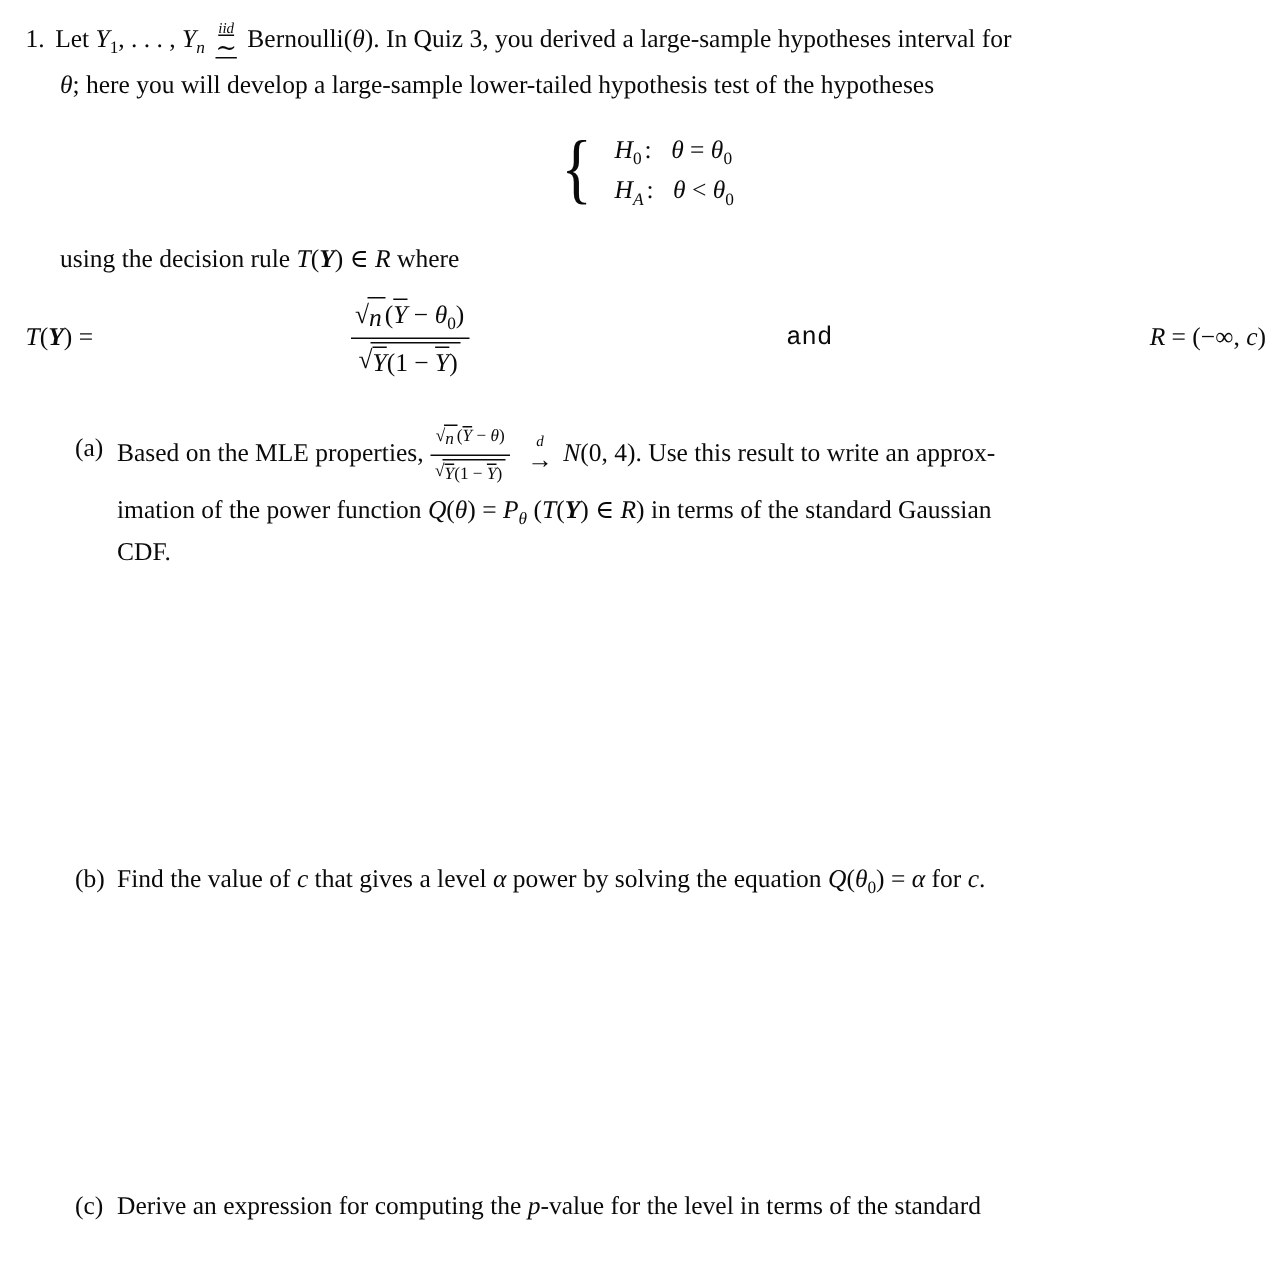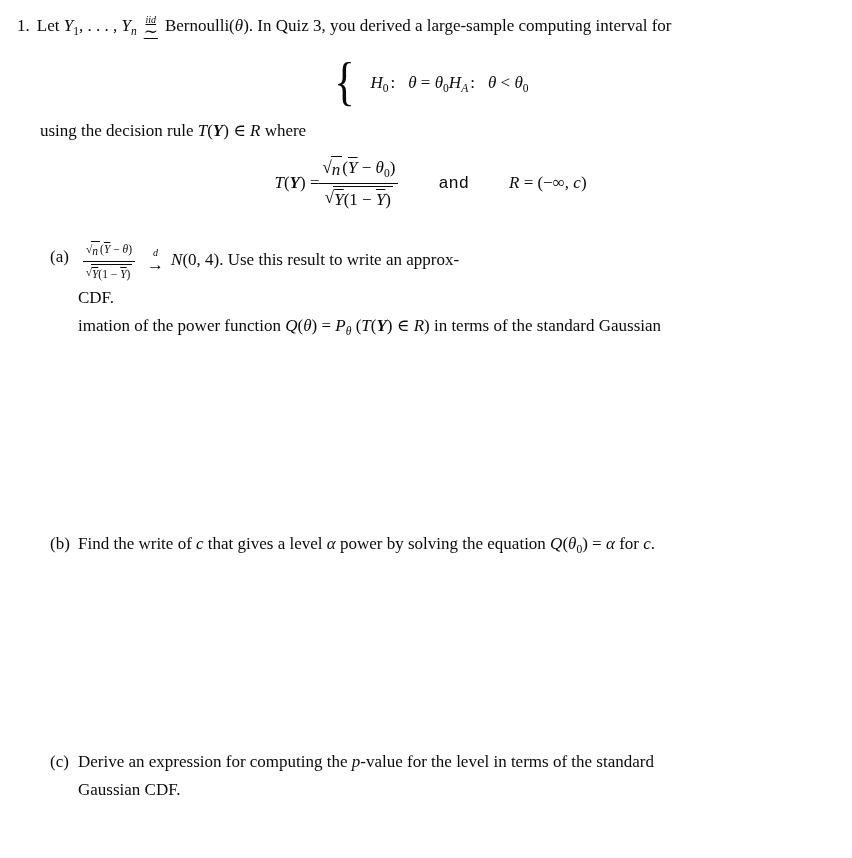--- a/index.html
+++ b/index.html
@@ -20,28 +20,28 @@
   .pnum { margin-right:7px; }
 
   .stack { display:inline-flex; flex-direction:column; align-items:center; line-height:1; vertical-align:middle; }
   .stack .top { font-size:10px; line-height:1; }
   .stack .main { margin-top:-2px; }
   .simstack { margin:0 7px;text-decoration:underline; }
   .dstack { margin:0 7px; }
 
   .hyp { display:flex; justify-content:center; align-items:center; margin-top:14px; }
   .brace { font-size:52px; line-height:54px; display:inline-block; transform:scaleX(0.82); font-weight:400; }
-  .hyprows { display:flex; flex-direction:row; margin-left:13px; }
+  .hyprows { display:flex; flex-direction:column; margin-left:13px; }
   .hyprow { line-height:27px; white-space:nowrap; }
   .colon { margin-left:2px; }
   .hypexpr { margin-left:13px; }
 
-  .ruleline { margin-top:8px; line-height:27px; white-space:nowrap; }
+  .ruleline { margin-top:19px; line-height:27px; white-space:nowrap; }
 
-  .eqblock { display:flex; justify-content:center; align-items:center; margin-top:12px; white-space:nowrap; }
+  .eqblock { display:flex; justify-content:space-between; align-items:center; margin-top:12px; white-space:nowrap; }
   .frac { display:inline-flex; flex-direction:column; align-items:center; text-align:center; vertical-align:middle; }
   .frac .num { display:block; border-bottom:1px solid #0a0a0a; padding:0 3px 3px 3px; line-height:1.3; white-space:nowrap; }
   .frac .den { display:block; padding-top:2px; line-height:1.3; white-space:nowrap; }
   .frac.small { font-size:11.5px; margin:0 5px; }
   .sqrt { display:inline-flex; align-items:flex-start; }
   .sqrt .rs { line-height:1.25; padding-top:1px; }
   .sqrt .rb { border-top:1px solid currentColor; line-height:1.25; padding:2px 2px 0 1px; margin-left:-1px; }
   .andword { margin:0 40px;font-family:Liberation Mono, monospace; }
 
   .part { position:relative; }
@@ -54,21 +54,22 @@
 </style>
 </head>
 <body>
 
 <div class="page">
 
   <section>
     <div class="line"><span class="pnum">1.</span><span>Let </span><span class="it">Y</span><sub>1</sub><span>, . . . , </span><span class="it">Y</span><sub class="it">n</sub><span class="stack simstack">
           <span class="top it">iid</span>
           <span class="main">∼</span>
-        </span><span>Bernoulli(</span><span class="it">θ</span><span>). In Quiz 3, you derived a large-sample computing interval for</span></div>
+        </span><span>Bernoulli(</span><span class="it">θ</span><span>). In Quiz 3, you derived a large-sample hypotheses interval for</span></div>
+    <div class="line indent"><span class="it">θ</span><span>; here you will develop a large-sample lower-tailed hypothesis test of the hypotheses</span></div>
   </section>
 
   <div class="hyp">
     <span class="brace">{</span>
     <div class="hyprows">
       <div class="hyprow"><span class="it">H</span><sub>0</sub><span class="colon">:</span><span class="hypexpr"><span class="it">θ</span><span> = </span><span class="it">θ</span><sub>0</sub></span></div>
       <div class="hyprow"><span class="it">H</span><sub class="it">A</sub><span class="colon">:</span><span class="hypexpr"><span class="it">θ</span><span> &lt; </span><span class="it">θ</span><sub>0</sub></span></div>
     </div>
   </div>
 
@@ -84,39 +85,38 @@
       <span class="den"><span class="sqrt">
             <span class="rs">√</span>
             <span class="rb"><span class="it ov">Y</span><span>(1 − </span><span class="it ov">Y</span><span>)</span></span>
           </span></span>
     </span>
     <span class="andword">and</span>
     <span><span class="it">R</span><span> = (−∞, </span><span class="it">c</span><span>)</span></span>
   </div>
 
   <div class="part pa">
-    <div class="pline a1"><span class="marker">(a)</span><span class="frac small">
+    <div class="pline a1"><span class="marker">(a)</span><span>Based on the MLE properties,</span><span class="frac small">
           <span class="num"><span class="sqrt">
               <span class="rs">√</span>
               <span class="rb"><span class="it">n</span></span>
             </span><span>(</span><span class="it ov">Y</span><span> − </span><span class="it">θ</span><span>)</span></span>
           <span class="den"><span class="sqrt">
               <span class="rs">√</span>
               <span class="rb"><span class="it ov">Y</span><span>(1 − </span><span class="it ov">Y</span><span>)</span></span>
             </span></span>
         </span><span class="stack dstack">
           <span class="top it">d</span>
           <span class="main">→</span>
         </span><span class="it">N</span><span>(0, 4). Use this result to write an approx-</span></div>
+    <div class="pline"><span>imation of the power function </span><span class="it">Q</span><span>(</span><span class="it">θ</span><span>) = </span><span class="it">P</span><sub class="it">θ</sub><span> (</span><span class="it">T</span><span>(</span><span class="bi">Y</span><span>)</span><span> ∈ </span><span class="it">R</span><span>) in terms of the standard Gaussian</span></div>
     <div class="pline"><span>CDF.</span></div>
-    <div class="pline"><span>imation of the power function </span><span class="it">Q</span><span>(</span><span class="it">θ</span><span>) = </span><span class="it">P</span><sub class="it">θ</sub><span> (</span><span class="it">T</span><span>(</span><span class="bi">Y</span><span>)</span><span> ∈ </span><span class="it">R</span><span>) in terms of the standard Gaussian</span></div>
   </div>
 
   <div class="part pb">
-    <div class="pline"><span class="marker">(b)</span><span>Find the write of </span><span class="it">c</span><span> that gives a level </span><span class="it">α</span><span> power by solving the equation </span><span class="it">Q</span><span>(</span><span class="it">θ</span><sub>0</sub><span>) = </span><span class="it">α</span><span> for </span><span class="it">c</span><span>.</span></div>
+    <div class="pline"><span class="marker">(b)</span><span>Find the value of </span><span class="it">c</span><span> that gives a level </span><span class="it">α</span><span> power by solving the equation </span><span class="it">Q</span><span>(</span><span class="it">θ</span><sub>0</sub><span>) = </span><span class="it">α</span><span> for </span><span class="it">c</span><span>.</span></div>
   </div>
 
   <div class="part pc">
     <div class="pline"><span class="marker">(c)</span><span>Derive an expression for computing the </span><span class="it">p</span><span>-value for the level in terms of the standard</span></div>
-    <div class="pline"><span>Gaussian CDF.</span></div>
   </div>
 
 </div>
 
 </body></html>

